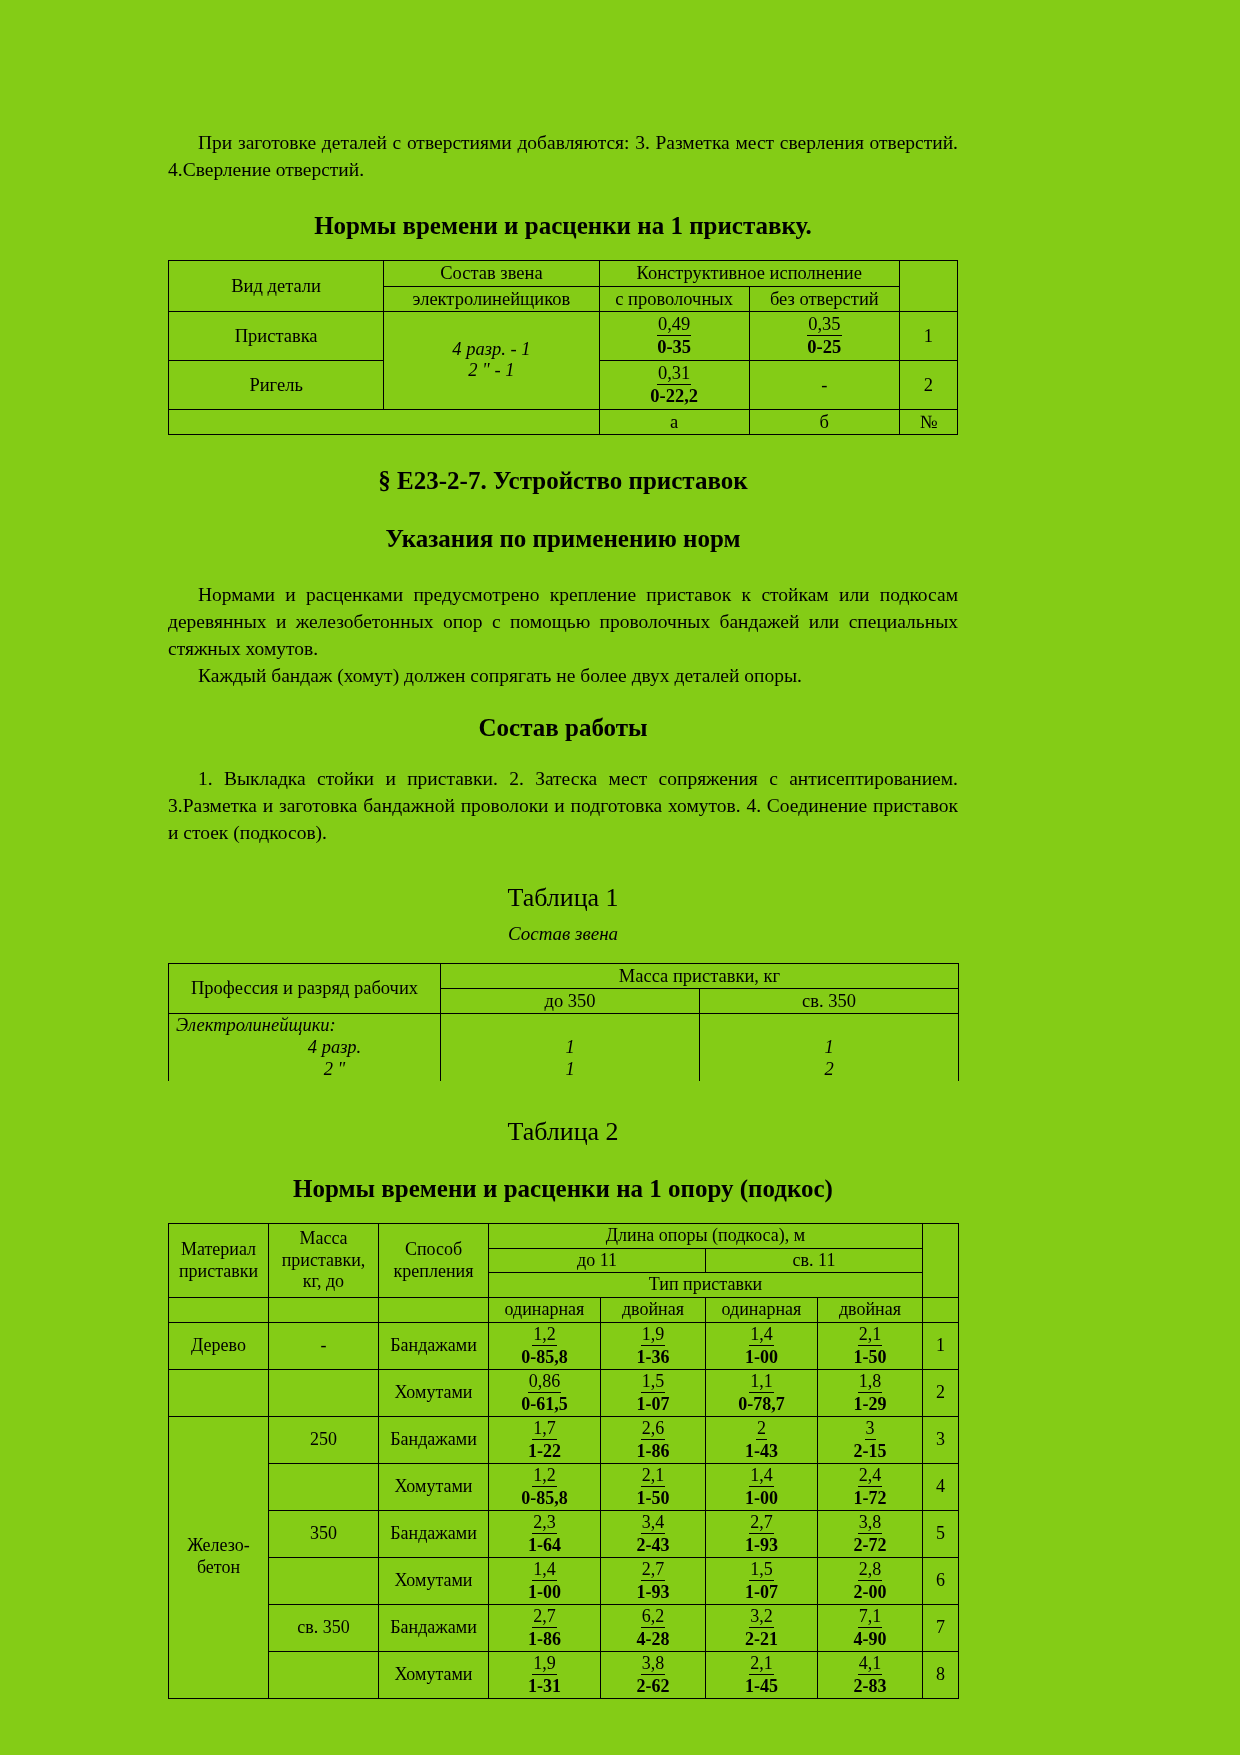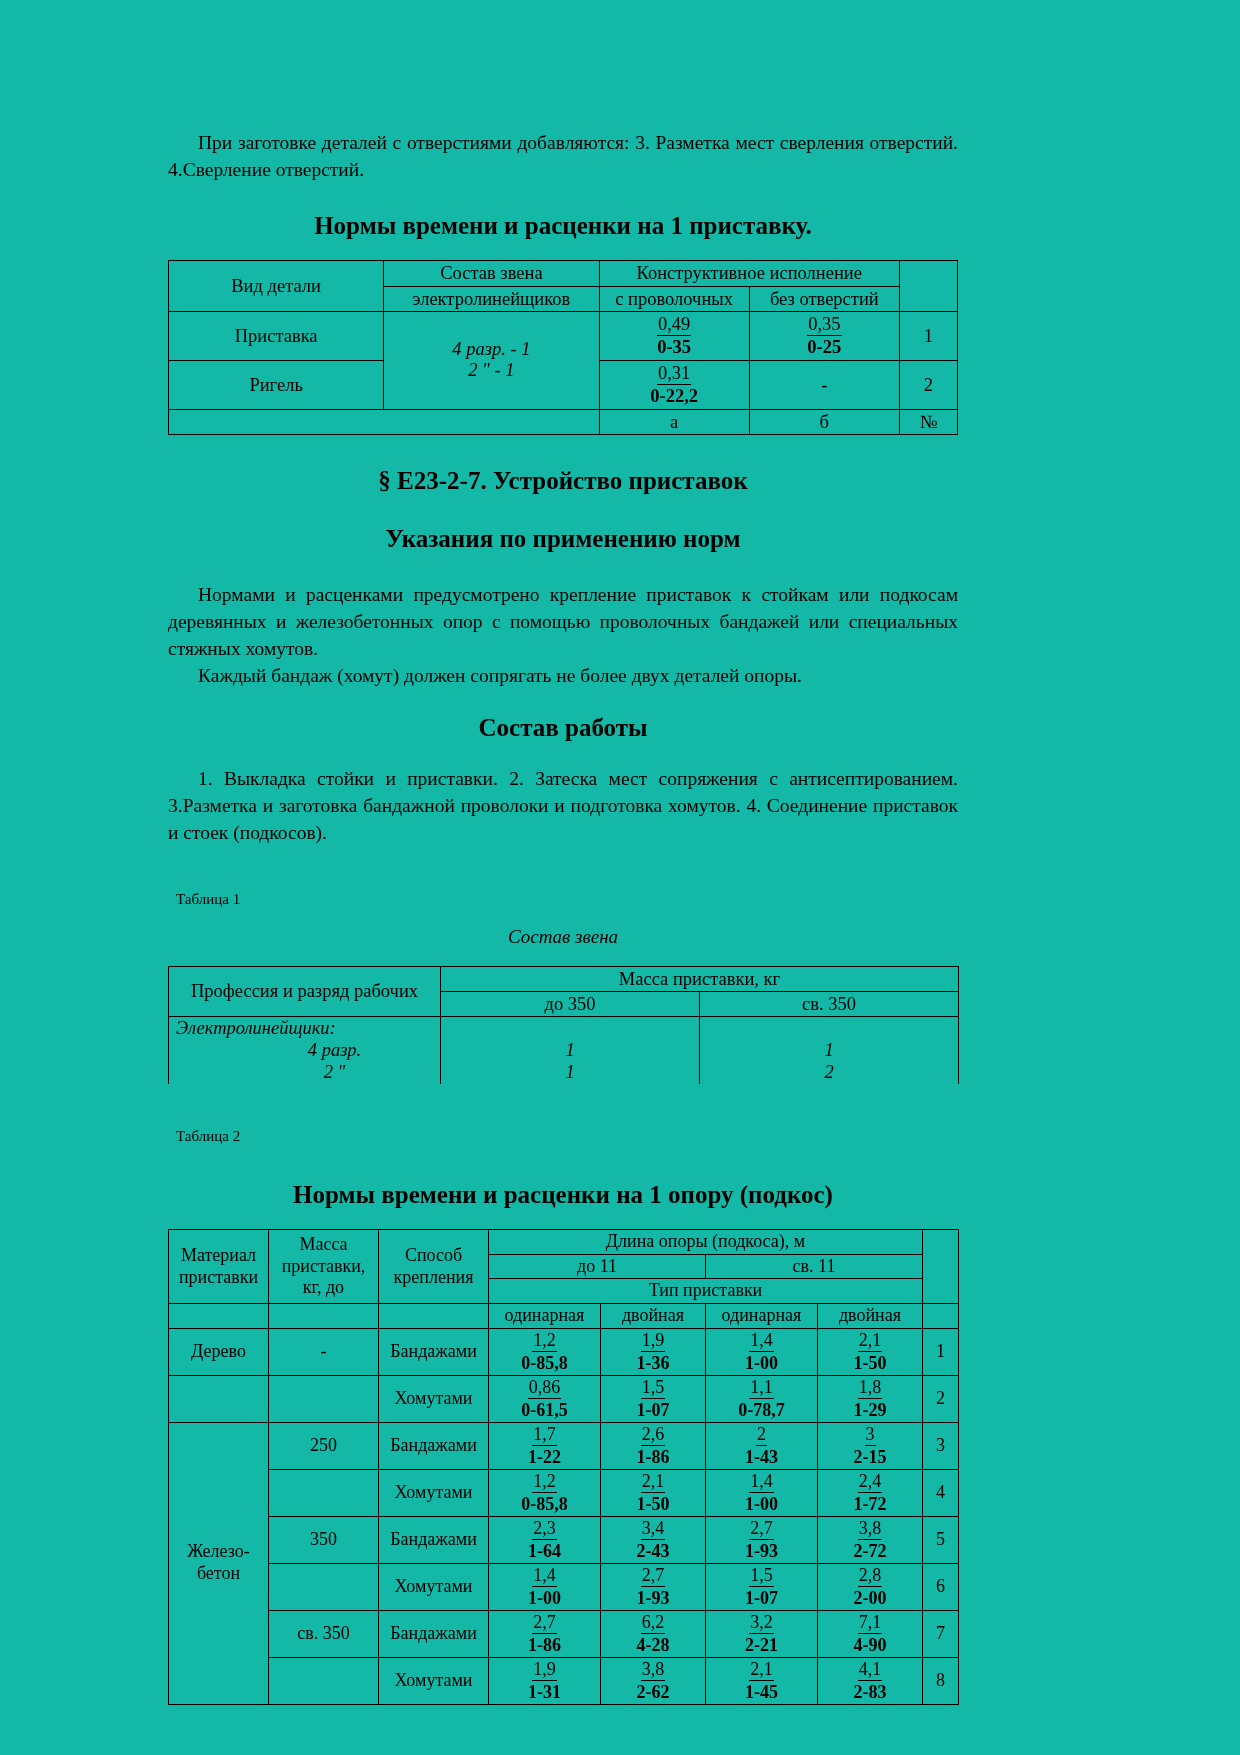--- a/index.html
+++ b/index.html
@@ -5,21 +5,21 @@
   html, body {
     margin: 0;
     padding: 0;
     background: #ffffff;
   }
   .page {
     position: relative;
     width: 1240px;
     height: 1755px;
     margin: 0 auto;
-    background: #14b8a6;
+    background: #84cc16;
     font-family: "Liberation Serif", "DejaVu Serif", serif;
     color: #000000;
     box-sizing: border-box;
     padding: 12px;
     overflow: hidden;
   }
   .content {
     position: absolute;
     left: 168px;
     top: 130px;
@@ -45,23 +45,23 @@
   }
 
   .italic-center {
     margin: 0;
     font-size: 19px;
     font-style: italic;
     text-align: center;
   }
 
   .right-label {
-    margin: 8px;
-    font-size: 15px;
-    text-align: left;
+    margin: 0;
+    font-size: 26px;
+    text-align: center;
   }
   .sp10 { height: 10px; }
   .sp18 { height: 18px; }
   .sp22 { height: 22px; }
   .sp26 { height: 26px; }
   .sp30 { height: 30px; }
   .sp36 { height: 36px; }
 
   
   table.doc-table {

